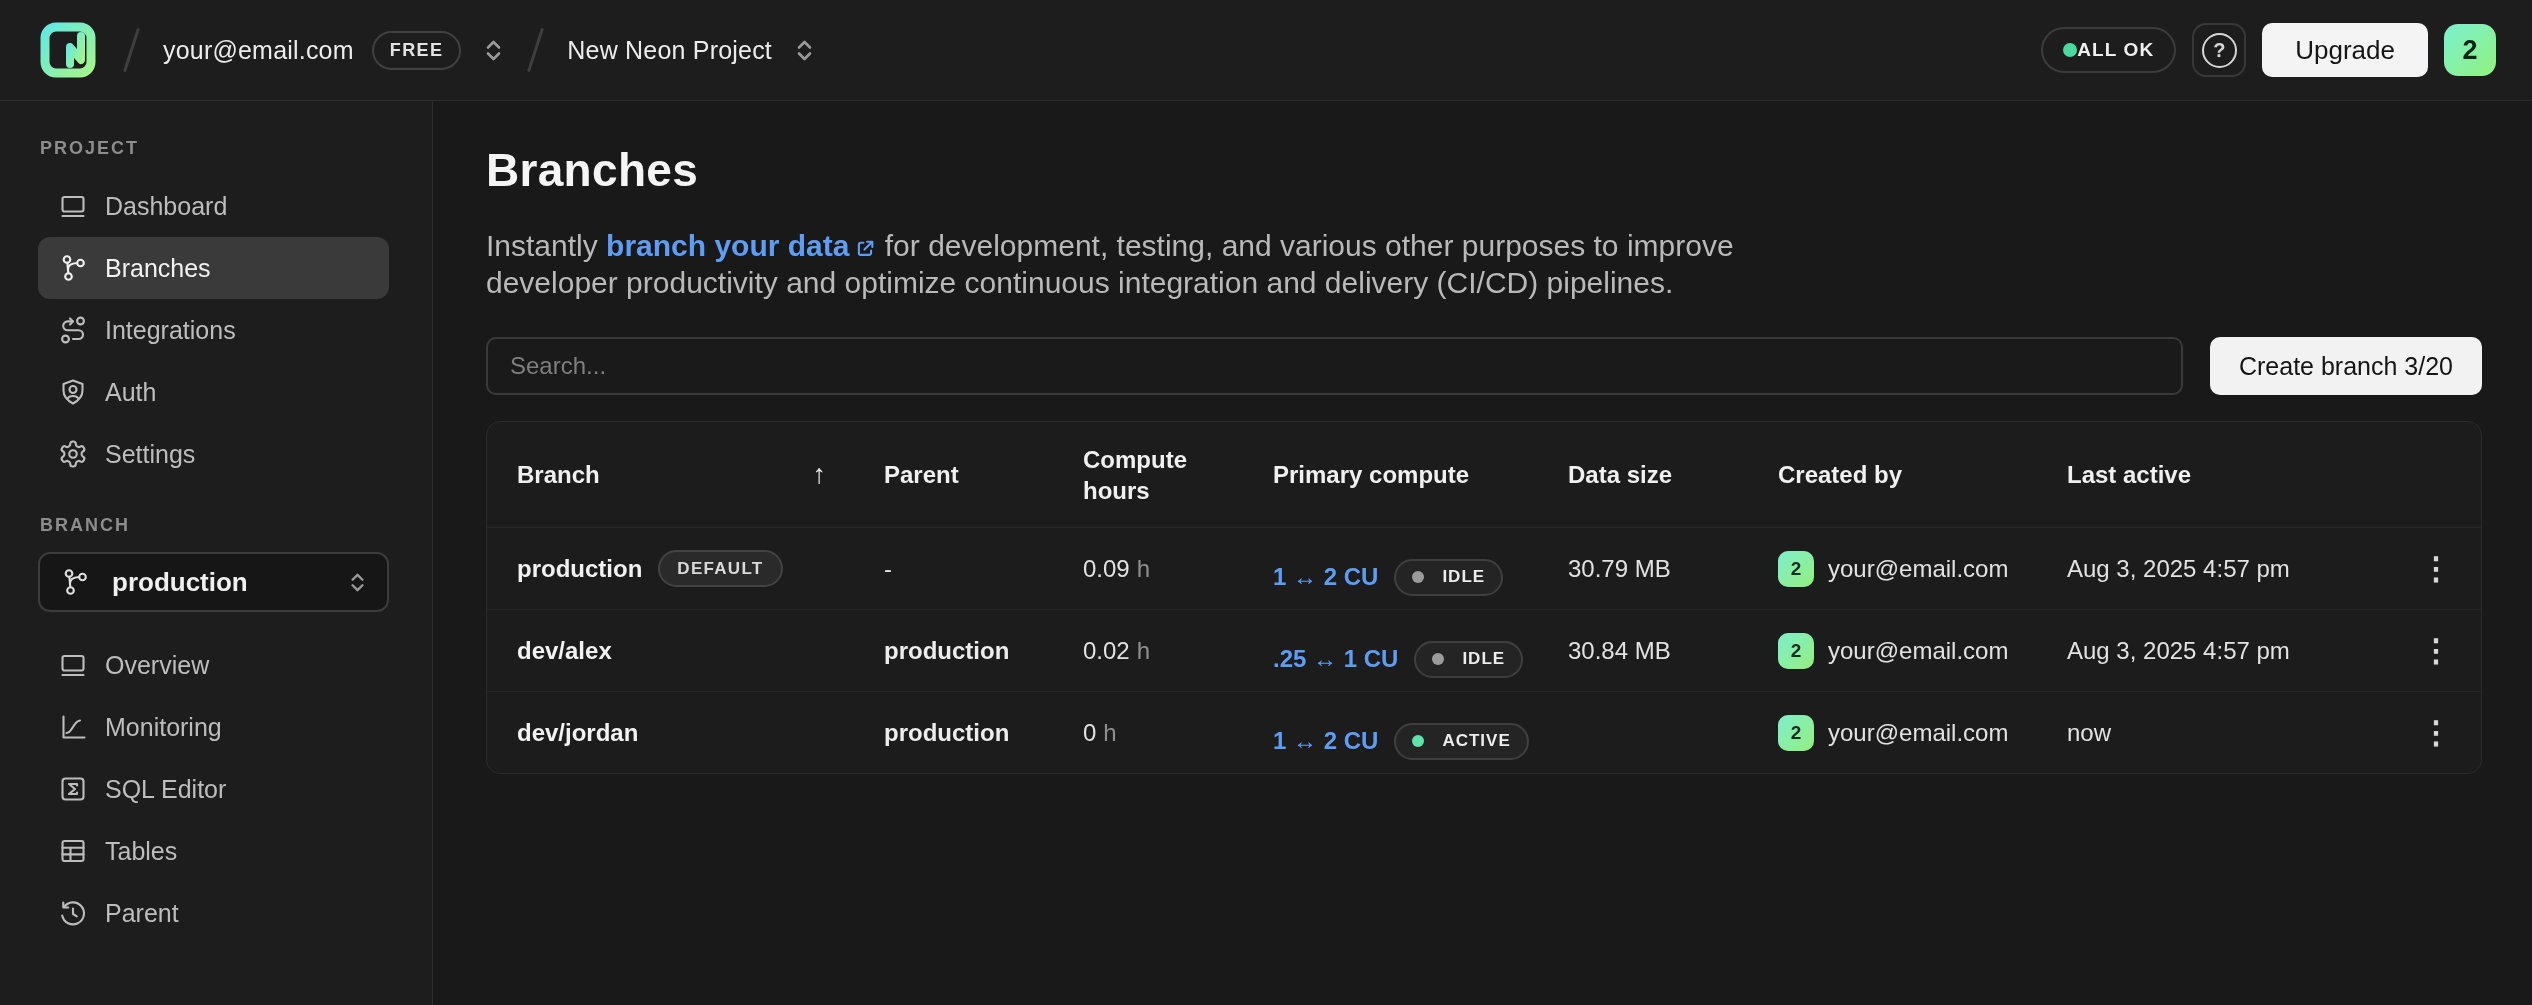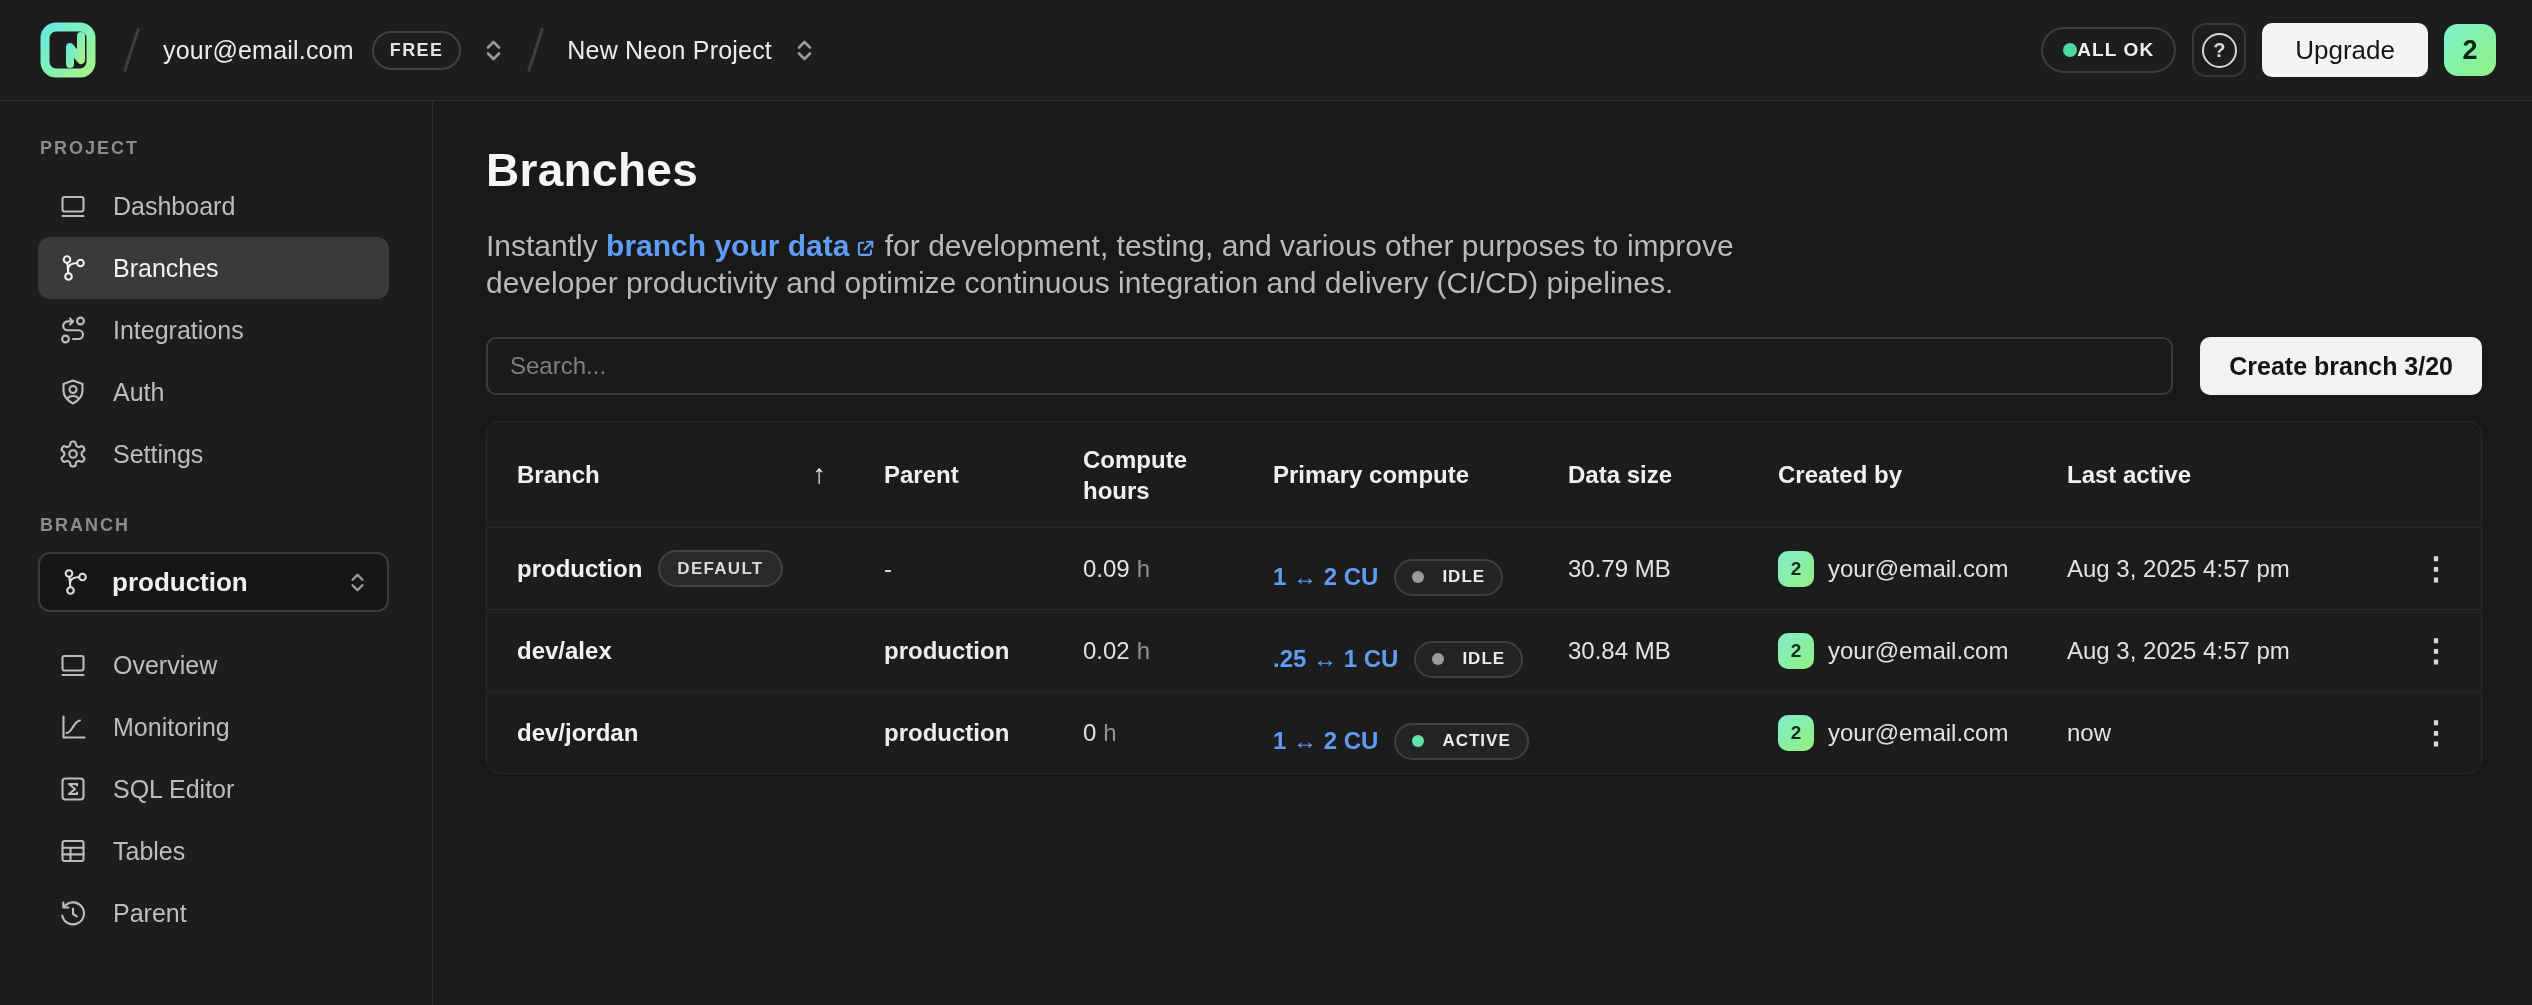--- a/index.html
+++ b/index.html
@@ -39,21 +39,21 @@
     background:linear-gradient(135deg,#79f1d0 0%,#93f17e 100%);
     color:#0f2418; font-size:27px; font-weight:600; display:grid; place-items:center; }
 
   
   .shell { display:flex; height:904px; }
   .sidebar { width:433px; flex:none; background:#1d1d1d; border-right:1px solid #2c2c2c;
     padding-top:37px; }
   .nav-label { padding-left:40px; font-size:18px; font-weight:700; letter-spacing:2px;
     color:#8d8d8d; margin-bottom:16px; }
   .nav-item { height:62px; margin:0 43px 0 38px; border-radius:12px; display:flex;
-    align-items:center; padding-left:20px; gap:25px; font-size:25px; color:#bdbdbd;
+    align-items:center; padding-left:20px; gap:17px; font-size:25px; color:#bdbdbd;
     cursor:pointer; }
   .nav-item.active { background:#3a3a3a; color:#f2f2f2; }
   .nav-icon { width:30px; height:30px; flex:none; }
   .nav-icon svg { stroke:currentColor; fill:none; stroke-width:2.1;
     stroke-linecap:round; stroke-linejoin:round; }
   .section-gap { height:30px; }
   .branch-selector { margin:0 43px 22px 38px; height:60px; background:#161616;
     border:2px solid #3c3c3c; border-radius:12px; display:flex; align-items:center;
     padding:0 20px; gap:22px; font-size:26px; font-weight:600; color:#f0f0f0; cursor:pointer; }
   .branch-selector .nav-icon svg { stroke:#e0e0e0; }
@@ -65,21 +65,21 @@
   .intro { margin-top:30px; font-size:30px; line-height:37px; color:#b9b9b9; max-width:1370px; }
   .intro a { color:#5f9df5; font-weight:700; text-decoration:none; white-space:nowrap; }
   .ext-ico { display:inline-block; vertical-align:-3px; margin-left:6px; }
 
   .search-row { margin-top:36px; display:flex; gap:27px;align-items:center; }
   .search-input { flex:1; height:58px; background:#1a1a1a; border:2px solid #3a3a3a;
     border-radius:10px; padding:0 22px; font-size:24px; color:#e6e6e6;
     font-family:"Liberation Sans", sans-serif; outline:none; }
   .search-input::placeholder { color:#7f7f7f; }
   .create-btn { height:58px; padding:0 29px; background:#f2f2f2; color:#141414;
-    border:none; border-radius:10px; font-size:25px; font-weight:700; cursor:pointer;
+    border:none; border-radius:10px; font-size:25px; font-weight:400; cursor:pointer;
     font-family:"Liberation Sans", sans-serif; white-space:nowrap; }
 
   
   .table { margin-top:26px; background:#1c1c1c; border:1px solid #2b2b2b;
     border-radius:14px; overflow:hidden; }
   .trow { display:grid; grid-template-columns:397px 199px 190px 295px 210px 289px 1fr 90px;
     align-items:center; }
   .thead { height:105px; font-size:24px; font-weight:700; color:#f0f0f0; }
   .thead .cell { line-height:31px; padding-right:24px; }
   .tbody-row { height:82px; border-top:1px solid #272727; font-size:24px; color:#e2e2e2;

